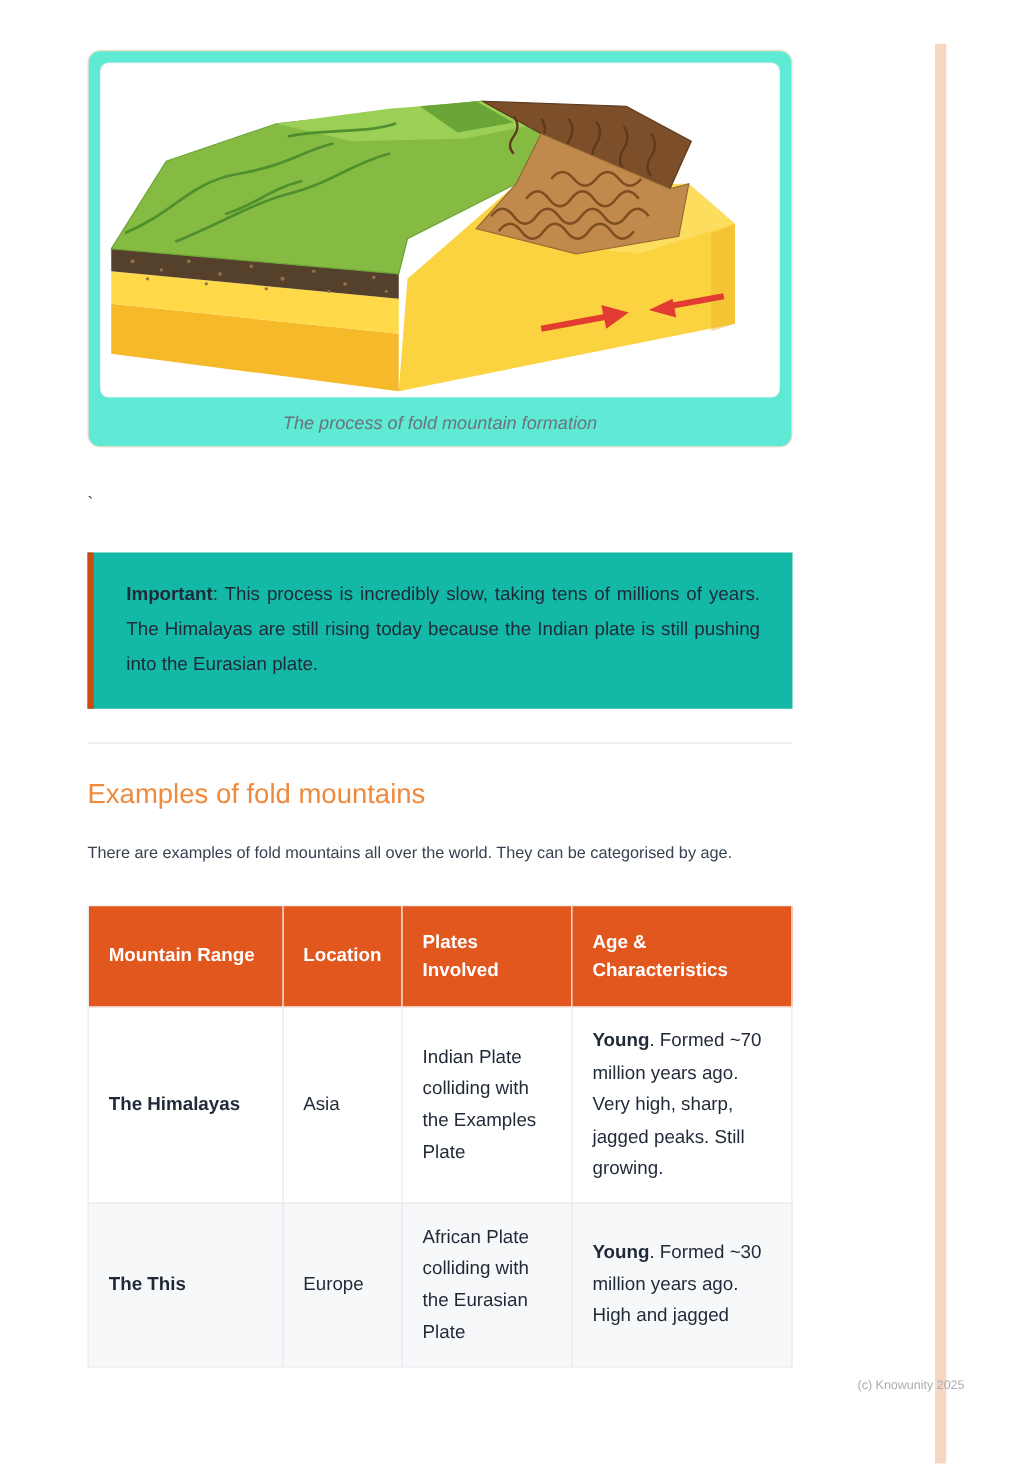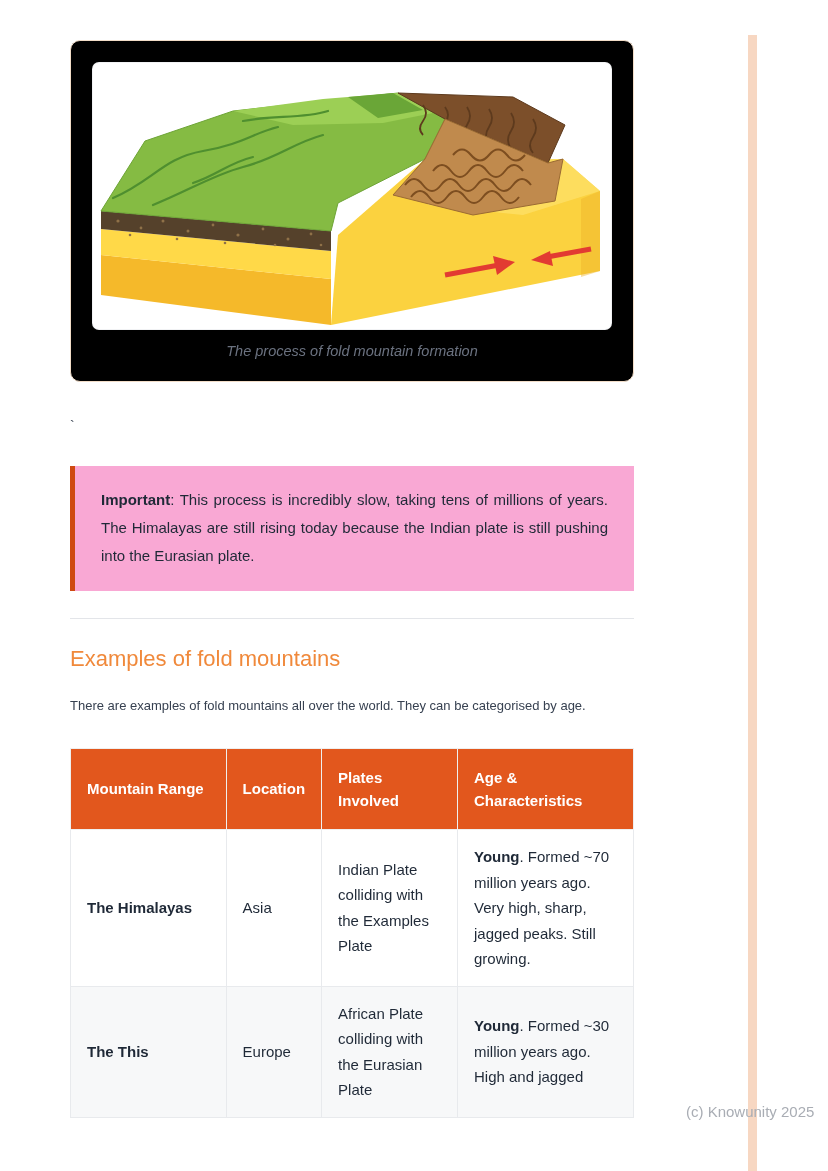--- a/index.html
+++ b/index.html
@@ -19,22 +19,22 @@
     left: 70px;
     top: 0;
     width: 564px;
   }
 
   
   .figure-card {
     margin-top: 40px;
     border: 1px solid #f2ddc8;
     border-radius: 10px;
-    background: #000000;
-    padding: 22px;
+    background: #5eead4;
+    padding: 10px;
   }
   .figure-panel {
     background: #ffffff;
     border-radius: 6px;
     box-shadow: 0 0 0 1px #f1f2f4;
     overflow: hidden;
   }
   .figure-panel svg { display: block; }
   .figure-card figcaption {
     margin-top: 14px;
@@ -47,21 +47,21 @@
   
   .stray {
     margin-top: 36px;
     font-size: 14px;
     color: #374151;
   }
 
   
   .callout {
     margin-top: 32px;
-    background: #f9a8d4;
+    background: #14b8a6;
     border-left: 5px solid #cf4a12;
     padding: 20px 26px 22px 26px;
   }
   .callout-text {
     font-size: 15px;
     line-height: 1.85;
     text-align: justify;
     color: #1f2937;
   }
   .callout-text strong { font-weight: 700; }
@@ -121,21 +121,21 @@
     left: 748px;
     top: 35px;
     width: 9px;
     height: 1136px;
     background: #f7d7c2;
   }
   .watermark {
     position: absolute;
     left: 686px;
     top: 1103px;
-    font-size: 15px;
+    font-size: 10px;
     color: #a9adb4;
     z-index: 2;
     white-space: nowrap;
   }
 </style>
 </head>
 <body>
 
 <div class="page">
   <div class="content">

